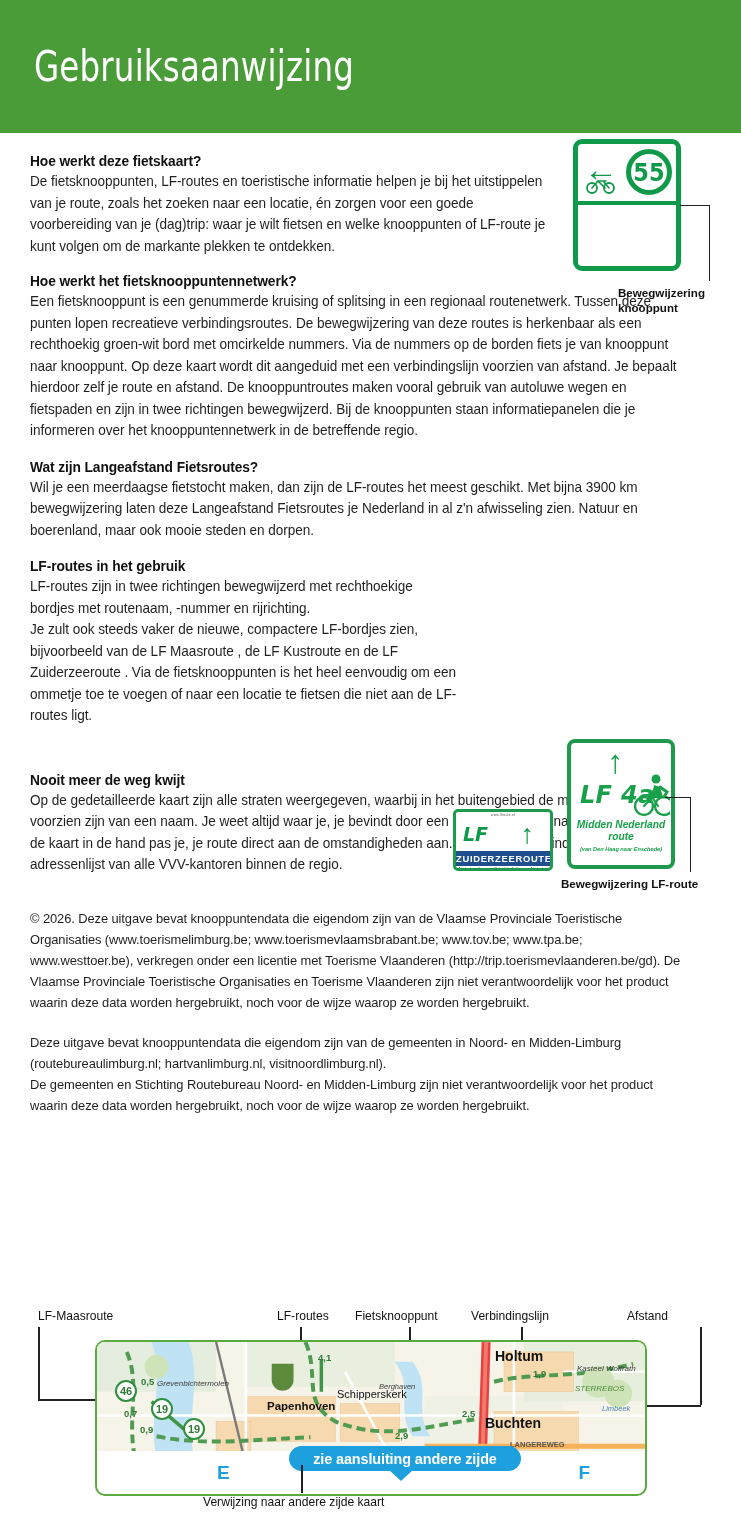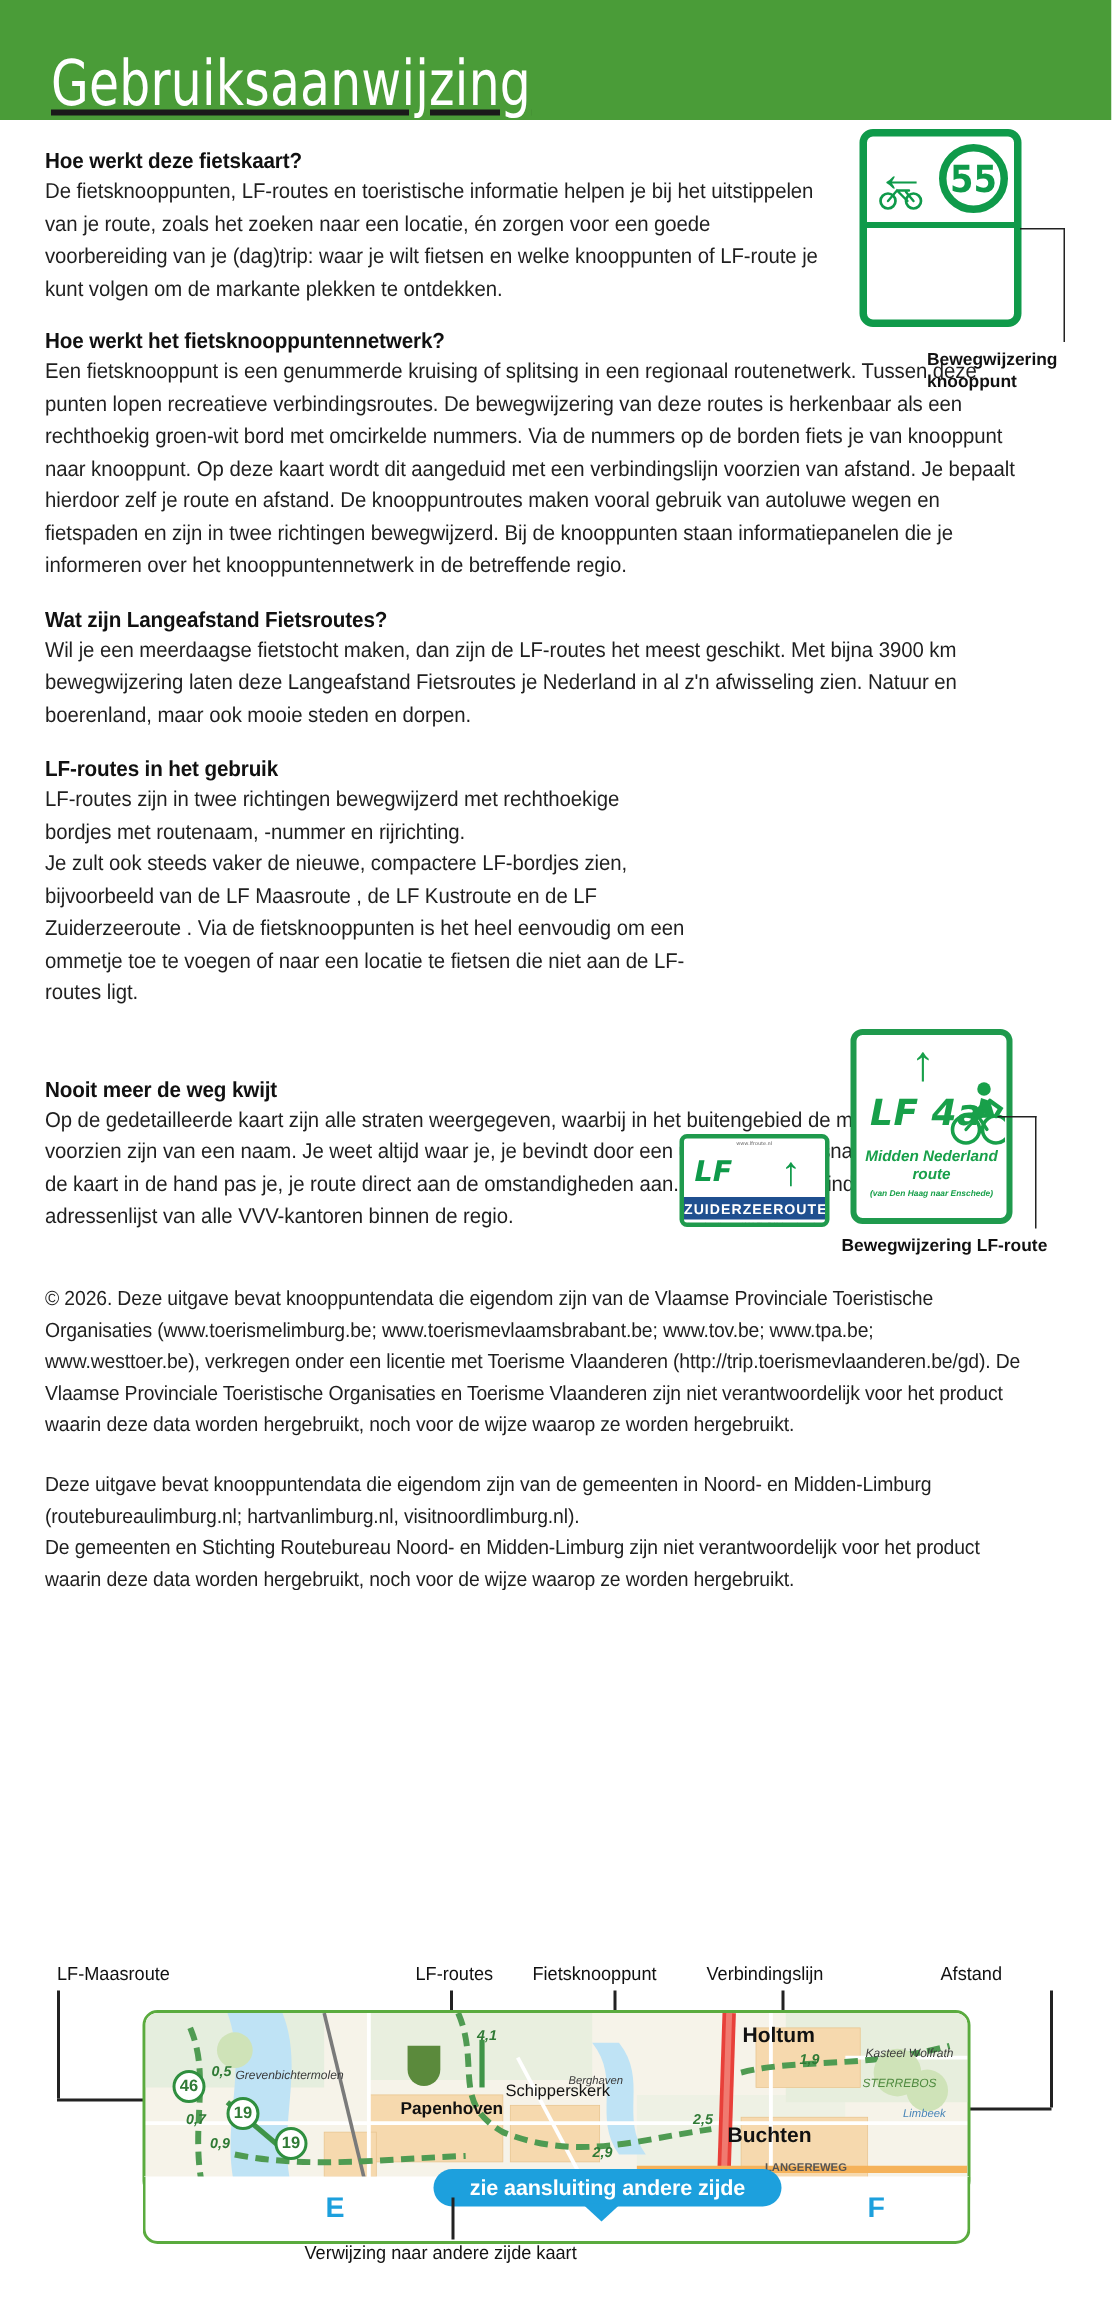--- a/index.html
+++ b/index.html
@@ -10,26 +10,25 @@
     height: 1535px;
     background: #ffffff;
     font-family: "Liberation Sans", sans-serif;
     color: #1a1a1a;
     overflow: hidden;
     position: relative;
   }
 
   
   .header {
-    height: 80px;
+    height: 133px;
     background: #4a9c38;
     display: flex;
-    align-items: flex-end;
+    align-items: center;
     padding-left: 34px;
-    text-decoration: underline;
   }
   .header h1 {
     color: #ffffff;
     font-size: 42px;
     font-weight: 400;
     letter-spacing: 0.2px;
     font-family: "DejaVu Sans Condensed", "Liberation Sans", sans-serif;
     transform: scaleX(0.86);
     transform-origin: left center;
   }
@@ -350,21 +349,21 @@
   .kp-dot {
     position: absolute;
     border: 2.2px solid #2f8f3f;
     border-radius: 50%;
     background: #fff;
     display: flex; align-items: center; justify-content: center;
     font-size: 11px; font-weight: bold; color: #2f7a35;
   }
   .dist {
     position: absolute;
-    font-size: 9.5px; font-weight: bold; font-style: italic;
+    font-size: 9.5px; font-weight: bold; 
     color: #2f7a35;
   }
 </style>
 </head>
 <body>
 
 <div class="header">
   <h1>Gebruiksaanwijzing</h1>
 </div>
 

